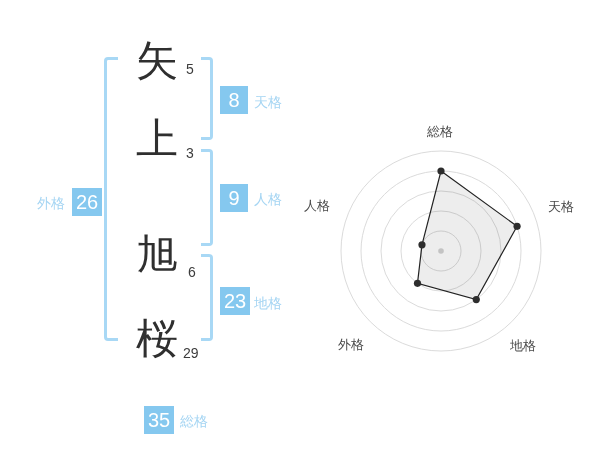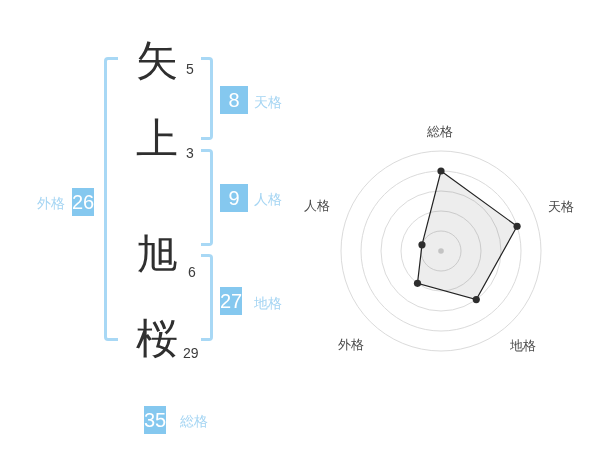--- a/index.html
+++ b/index.html
@@ -12,21 +12,21 @@
     font-size:42px;line-height:1;color:#2f2f2f;letter-spacing:0;
   }
   .stroke-num{
     font-size:14px;line-height:1;color:#3c3c3c;
   }
   .badge{
     background:#85C8EF;color:#ffffff;font-size:20px;line-height:1;
     display:flex;align-items:center;justify-content:center;
     width:28px;height:28px;
   }
-  .badge.wide{width:22px;}
+  .badge.wide{width:30px;}
   .kaku-label{
     font-size:14px;line-height:1;color:#A5D5F3;
   }
   .bracket{
     border:3px solid #A8D8F5;box-sizing:border-box;
   }
   .bracket.open-right{ border-right:none;border-radius:4px 0 0 4px; }
   .bracket.open-left{ border-left:none;border-radius:0 4px 4px 0; }
 </style>
 </head>
@@ -53,21 +53,21 @@
     <span>8</span>
   </div>
   <span class="abs kaku-label" style="left:254px;top:95px;">天格</span>
 
   <div class="abs badge" style="left:220px;top:184px;">
     <span>9</span>
   </div>
   <span class="abs kaku-label" style="left:254px;top:192px;">人格</span>
 
   <div class="abs badge wide" style="left:220px;top:287px;">
-    <span>27</span>
+    <span>23</span>
   </div>
   <span class="abs kaku-label" style="left:254px;top:296px;">地格</span>
 
   <span class="abs kaku-label" style="left:37px;top:196px;">外格</span>
   <div class="abs badge wide" style="left:72px;top:188px;">
     <span>26</span>
   </div>
 
   <div class="abs badge wide" style="left:144px;top:406px;">
     <span>35</span>

